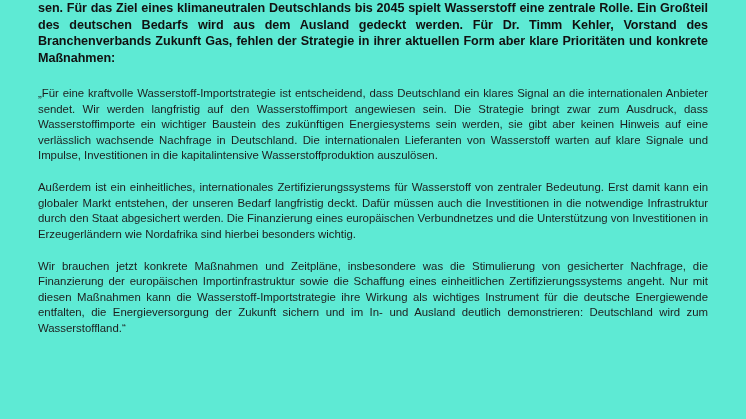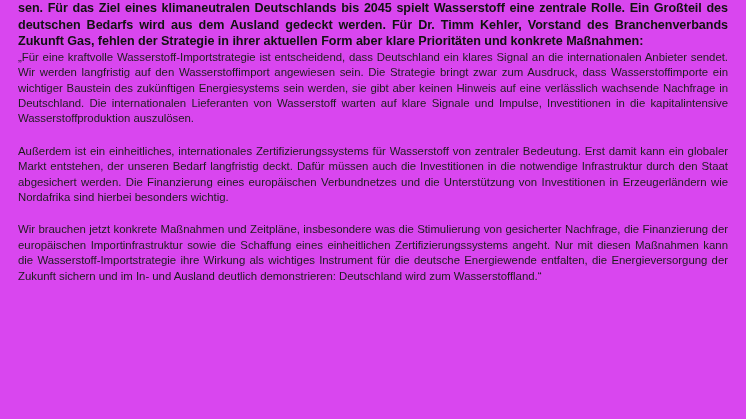--- a/index.html
+++ b/index.html
@@ -11,35 +11,36 @@
     width: 746px;
     height: 419px;
     overflow: hidden;
     font-family: "Liberation Sans", sans-serif;
     color: #1a1a1a;
   }
   .page {
     box-sizing: border-box;
     width: 746px;
     height: 419px;
-    padding: 0 18px;
-    background: #d946ef;
+    padding: 0 38px;
+    background: #5eead4;
     position: relative;
   }
   .lead {
     font-weight: bold;
     font-size: 12.6px;
     line-height: 16.6px;
     letter-spacing: -0.05px;
     color: #111111;
     margin: 0;
     padding-top: 0px;
     text-align: justify;
   }
   .body-block {
+    margin-top: 20px;
   }
   p.para {
     font-size: 11.4px;
     line-height: 15.4px;
     color: #1d1d1d;
     margin: 0 0 17px 0;
     text-align: justify;
     letter-spacing: -0.02px;
   }
   p.para:last-child {

